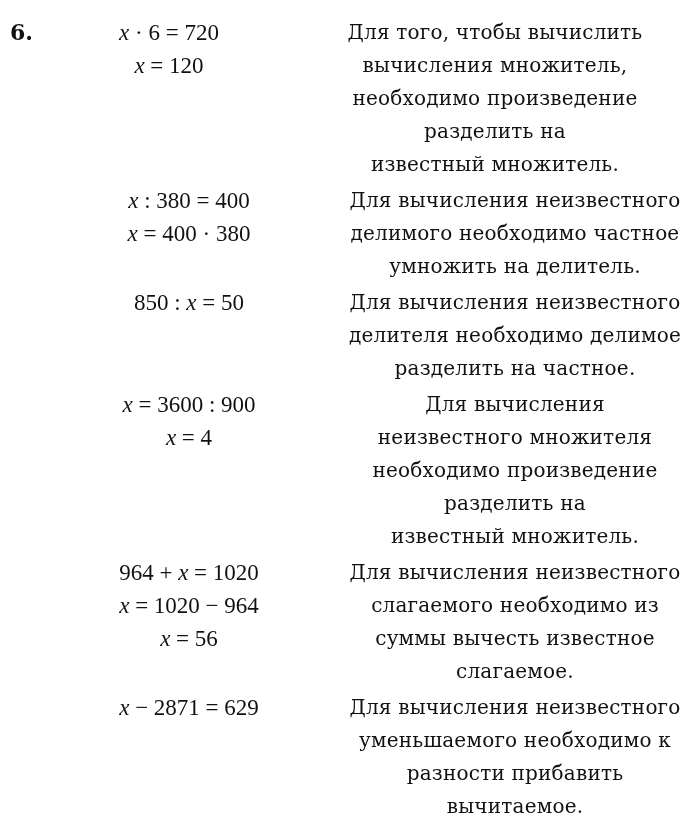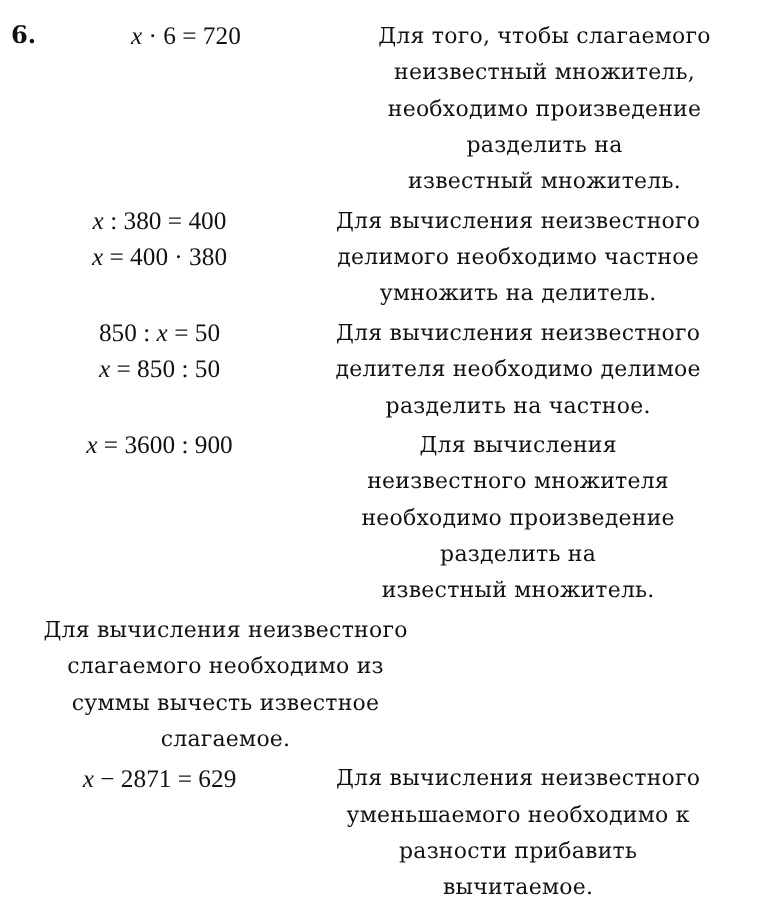--- a/index.html
+++ b/index.html
@@ -58,36 +58,37 @@
     }
     .text-line {
       font-family: "DejaVu Serif", serif;
       font-size: 20px;
       line-height: 33px;
       height: 33px;
       white-space: nowrap;
       letter-spacing: 0.2px;
     }
     .block.first .math-col { margin-left: 48px; }
-    .indent .math-col { margin-left: 24px; }
+    .indent .math-col { margin-left: 68px; }
   </style>
 </head>
 <body>
 
 <div class="page">
 
   <span class="task-number">6.</span>
 
   <div class="block first">
     <div class="math-col">
       <div class="math-line"><i>x</i> · 6 = 720</div>
+      <div class="math-line"><i>x</i> = 120</div>
     </div>
     <div class="text-col">
-      <div class="text-line">Для того, чтобы слагаемого</div>
-      <div class="text-line">неизвестный множитель,</div>
+      <div class="text-line">Для того, чтобы вычислить</div>
+      <div class="text-line">вычисления множитель,</div>
       <div class="text-line">необходимо произведение</div>
       <div class="text-line">разделить на</div>
       <div class="text-line">известный множитель.</div>
     </div>
   </div>
 
   <div class="block indent">
     <div class="math-col">
       <div class="math-line"><i>x</i> : 380 = 400</div>
       <div class="math-line"><i>x</i> = 400 · 380</div>
@@ -95,43 +96,48 @@
     <div class="text-col">
       <div class="text-line">Для вычисления неизвестного</div>
       <div class="text-line">делимого необходимо частное</div>
       <div class="text-line">умножить на делитель.</div>
     </div>
   </div>
 
   <div class="block indent">
     <div class="math-col">
       <div class="math-line">850 : <i>x</i> = 50</div>
-      <div class="math-line"><i>x</i> = 850 : 50</div>
     </div>
     <div class="text-col">
       <div class="text-line">Для вычисления неизвестного</div>
       <div class="text-line">делителя необходимо делимое</div>
       <div class="text-line">разделить на частное.</div>
     </div>
   </div>
 
   <div class="block indent">
     <div class="math-col">
       <div class="math-line"><i>x</i> = 3600 : 900</div>
+      <div class="math-line"><i>x</i> = 4</div>
     </div>
     <div class="text-col">
       <div class="text-line">Для вычисления</div>
       <div class="text-line">неизвестного множителя</div>
       <div class="text-line">необходимо произведение</div>
       <div class="text-line">разделить на</div>
       <div class="text-line">известный множитель.</div>
     </div>
   </div>
 
   <div class="block indent">
+    <div class="math-col">
+      <div class="math-line">964 + <i>x</i> = 1020</div>
+      <div class="math-line"><i>x</i> = 1020 − 964</div>
+      <div class="math-line"><i>x</i> = 56</div>
+    </div>
     <div class="text-col">
       <div class="text-line">Для вычисления неизвестного</div>
       <div class="text-line">слагаемого необходимо из</div>
       <div class="text-line">суммы вычесть известное</div>
       <div class="text-line">слагаемое.</div>
     </div>
   </div>
 
   <div class="block indent">
     <div class="math-col">

